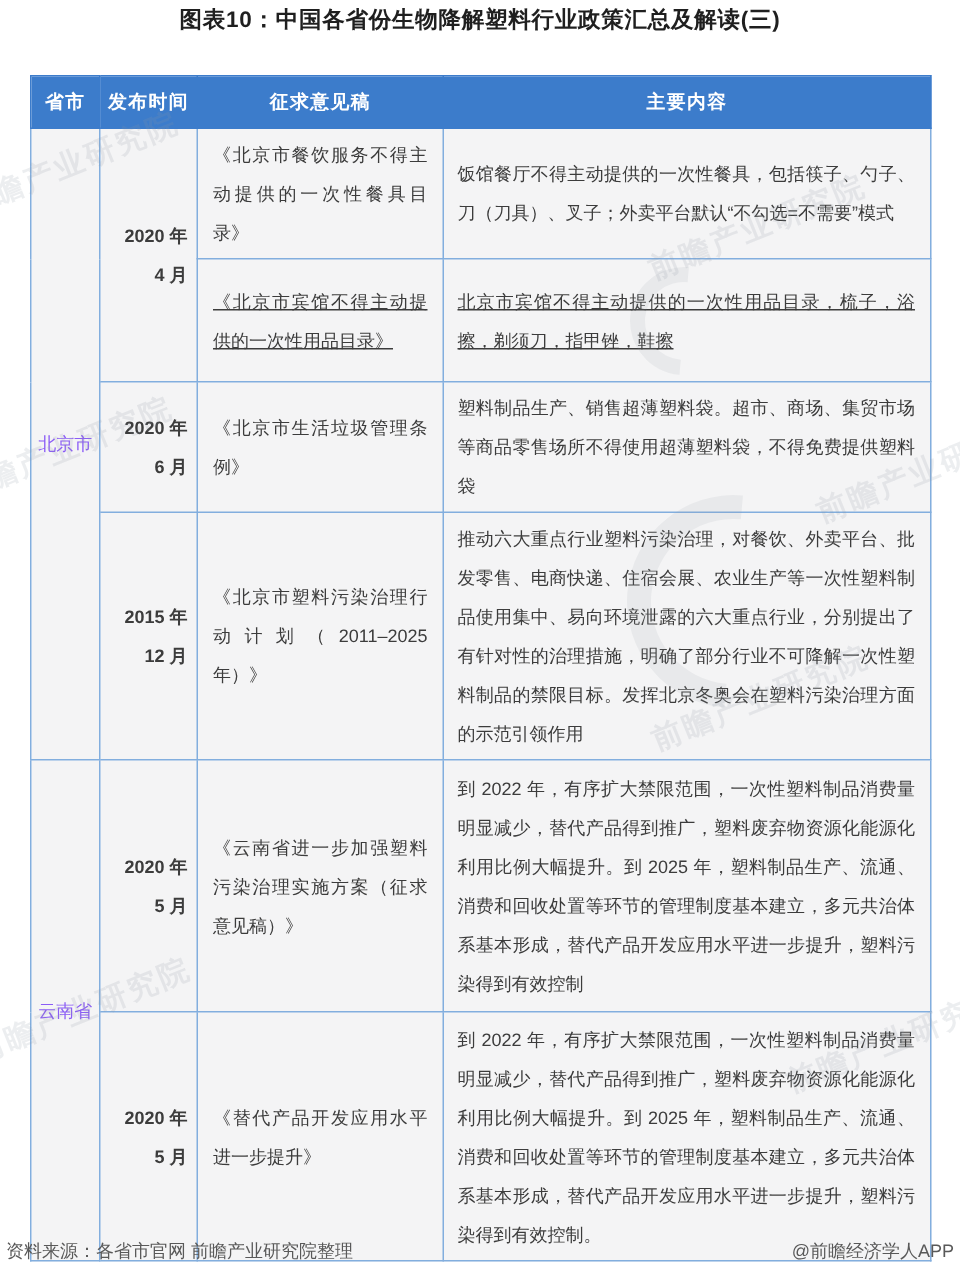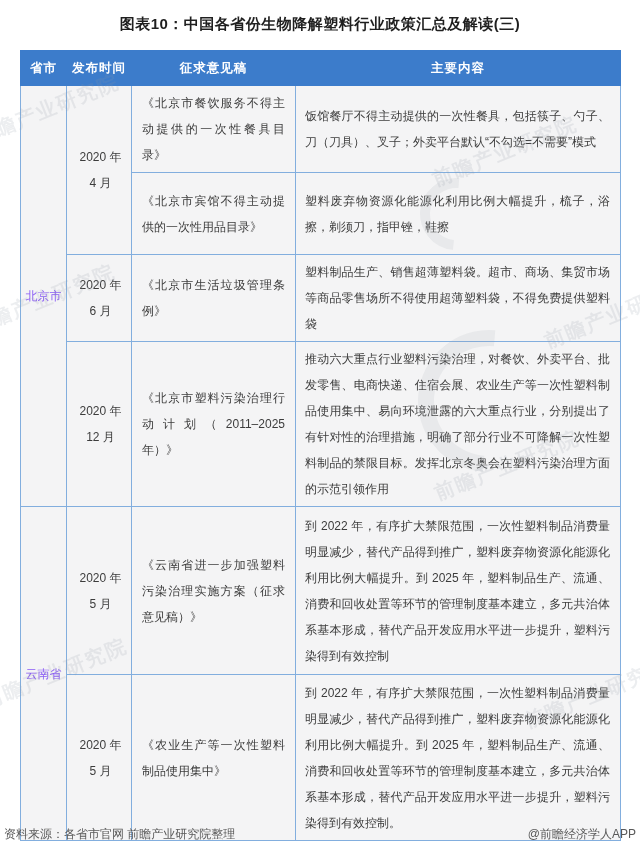--- a/index.html
+++ b/index.html
@@ -2,39 +2,39 @@
 <html><head>
 <meta charset="utf-8">
 <style>
   html,body{margin:0;padding:0;}
   body{
     width:640px;height:858px;background:#ffffff;overflow:hidden;position:relative;
     font-family:"Liberation Sans","DejaVu Sans",sans-serif;
     -webkit-font-smoothing:antialiased;
   }
   .title{
-    margin-top:15px;text-align:center;font-size:15px;font-weight:bold;color:#1f1f1f;
+    margin-top:4px;text-align:center;font-size:15px;font-weight:bold;color:#1f1f1f;
     letter-spacing:0.5px;
   }
   .table-wrap{position:absolute;left:20px;top:50px;width:600px;}
   table{border-collapse:collapse;width:600px;table-layout:fixed;font-size:12px;color:#3c3c3c;}
   col.c-prov{width:46px;}
   col.c-date{width:65px;}
   col.c-name{width:164px;}
   col.c-main{width:325px;}
   thead th{
     background:#3c7ccb;color:#ffffff;font-weight:bold;font-size:12.5px;
     height:34px;padding:0 4px;border:1px solid #3c7ccb;text-align:center;letter-spacing:1px;
   }
   tbody td{
     border:1px solid #82aede;background:#f4f4f5;vertical-align:middle;
     line-height:26px;padding:4px 8px;
   }
   td.prov{text-align:center;padding:4px 2px;color:#8b5cf6;}
-  td.date{text-align:center;padding:4px 6px 4px 9px;}
+  td.date{text-align:right;padding:4px 6px 4px 9px;font-weight:bold;}
   td.name{text-align:justify;padding:4px 10px 4px 10px;}
   td.main{text-align:justify;padding:4px 10px 4px 9px;}
   .footer{
     position:absolute;left:4px;right:4px;top:826px;display:flex;
     justify-content:space-between;align-items:center;font-size:12px;color:#595959;
   }
   
   .wm{
     position:absolute;font-size:20px;color:#8e98a4;opacity:0.16;white-space:nowrap;
     transform:rotate(-22deg);letter-spacing:2px;pointer-events:none;z-index:5;font-weight:bold;
@@ -76,43 +76,43 @@
         <th>主要内容</th>
       </tr>
     </thead>
     <tbody id="table-body">
         <tr style="height: 80px;">
           <td class="prov" rowspan="4">北京市</td>
           <td class="date" rowspan="2">2020 年 4 月</td>
           <td class="name">《北京市餐饮服务不得主动提供的一次性餐具目录》</td>
           <td class="main">饭馆餐厅不得主动提供的一次性餐具，包括筷子、勺子、刀（刀具）、叉子；外卖平台默认“不勾选=不需要”模式</td>
         </tr>
-        <tr style="height: 82px;">
+        <tr style="height: 82px; text-decoration: underline;">
           <td class="name">《北京市宾馆不得主动提供的一次性用品目录》</td>
-          <td class="main">塑料废弃物资源化能源化利用比例大幅提升，梳子，浴擦，剃须刀，指甲锉，鞋擦</td>
+          <td class="main">北京市宾馆不得主动提供的一次性用品目录，梳子，浴擦，剃须刀，指甲锉，鞋擦</td>
         </tr>
         <tr style="height: 56px;">
           <td class="date" rowspan="1">2020 年 6 月</td>
           <td class="name">《北京市生活垃圾管理条例》</td>
           <td class="main">塑料制品生产、销售超薄塑料袋。超市、商场、集贸市场等商品零售场所不得使用超薄塑料袋，不得免费提供塑料袋</td>
         </tr>
         <tr style="height: 164px;">
-          <td class="date" rowspan="1">2020 年 12 月</td>
+          <td class="date" rowspan="1">2015 年 12 月</td>
           <td class="name">《北京市塑料污染治理行动计划（2011–2025 年）》</td>
           <td class="main">推动六大重点行业塑料污染治理，对餐饮、外卖平台、批发零售、电商快递、住宿会展、农业生产等一次性塑料制品使用集中、易向环境泄露的六大重点行业，分别提出了有针对性的治理措施，明确了部分行业不可降解一次性塑料制品的禁限目标。发挥北京冬奥会在塑料污染治理方面的示范引领作用</td>
         </tr>
         <tr style="height: 168px;">
           <td class="prov" rowspan="2">云南省</td>
           <td class="date" rowspan="1">2020 年 5 月</td>
           <td class="name">《云南省进一步加强塑料污染治理实施方案（征求意见稿）》</td>
           <td class="main">到 2022 年，有序扩大禁限范围，一次性塑料制品消费量明显减少，替代产品得到推广，塑料废弃物资源化能源化利用比例大幅提升。到 2025 年，塑料制品生产、流通、消费和回收处置等环节的管理制度基本建立，多元共治体系基本形成，替代产品开发应用水平进一步提升，塑料污染得到有效控制</td>
         </tr>
         <tr style="height: 166px;">
           <td class="date" rowspan="1">2020 年 5 月</td>
-          <td class="name">《农业生产等一次性塑料制品使用集中》</td>
+          <td class="name">《替代产品开发应用水平进一步提升》</td>
           <td class="main">到 2022 年，有序扩大禁限范围，一次性塑料制品消费量明显减少，替代产品得到推广，塑料废弃物资源化能源化利用比例大幅提升。到 2025 年，塑料制品生产、流通、消费和回收处置等环节的管理制度基本建立，多元共治体系基本形成，替代产品开发应用水平进一步提升，塑料污染得到有效控制。</td>
         </tr>
       </tbody>
   </table>
 </div>
 
 <div class="footer">
   <span>资料来源：各省市官网 前瞻产业研究院整理</span>
   <span>@前瞻经济学人APP</span>
 </div>

